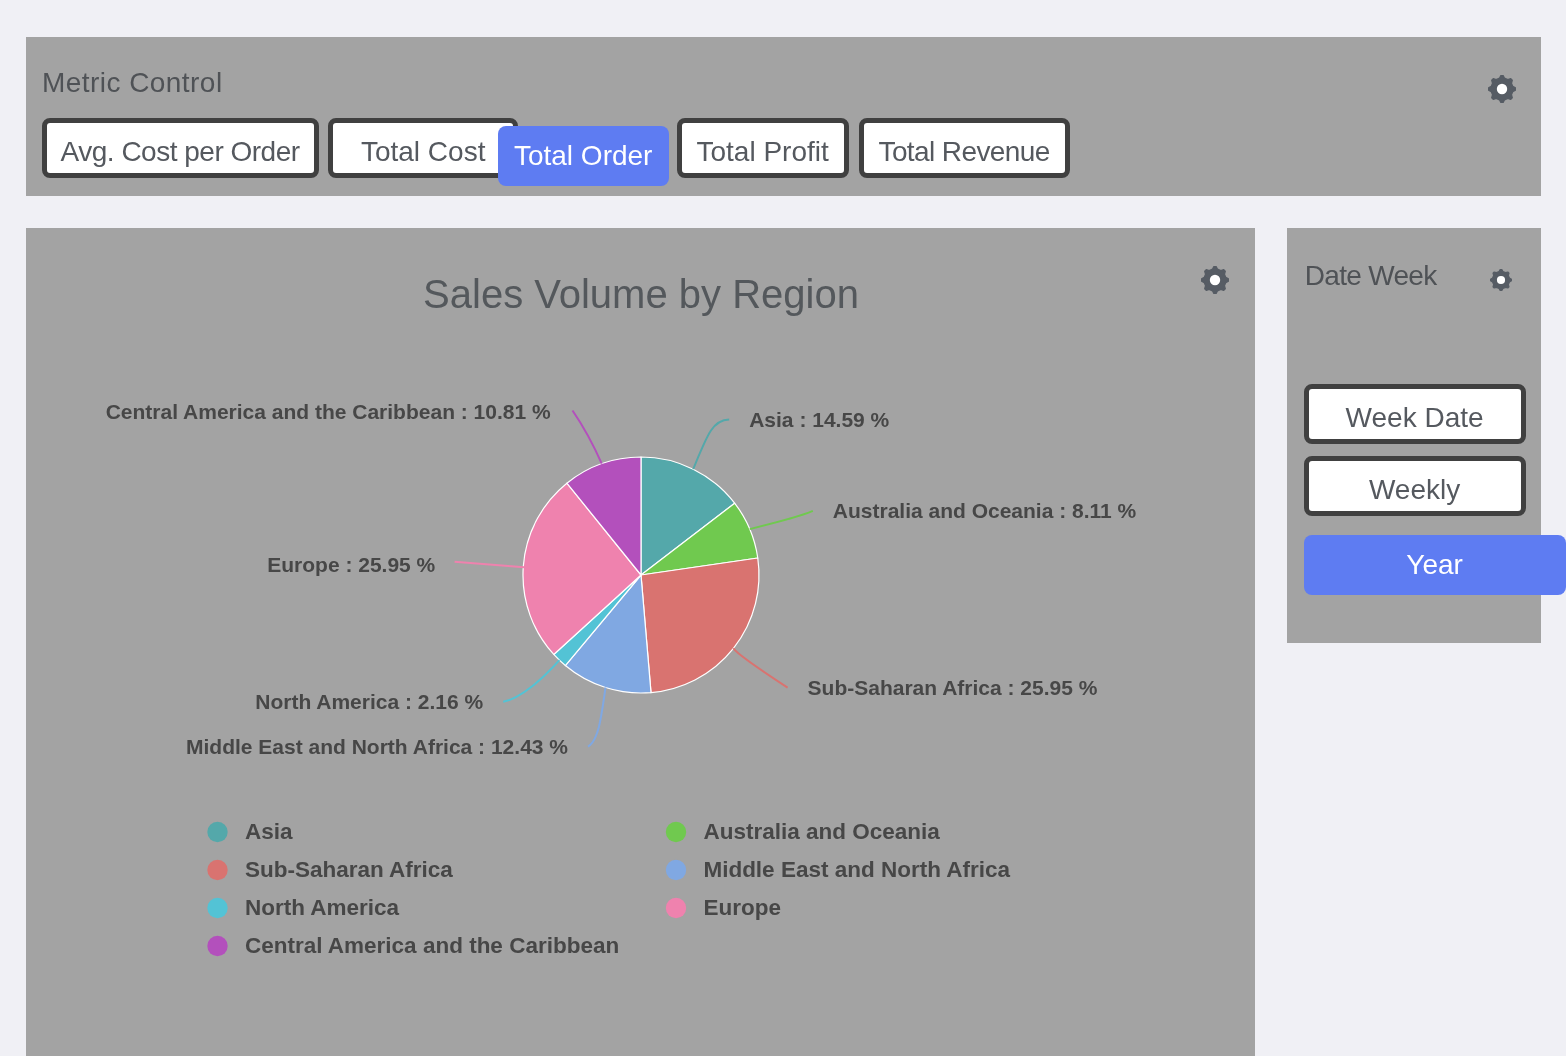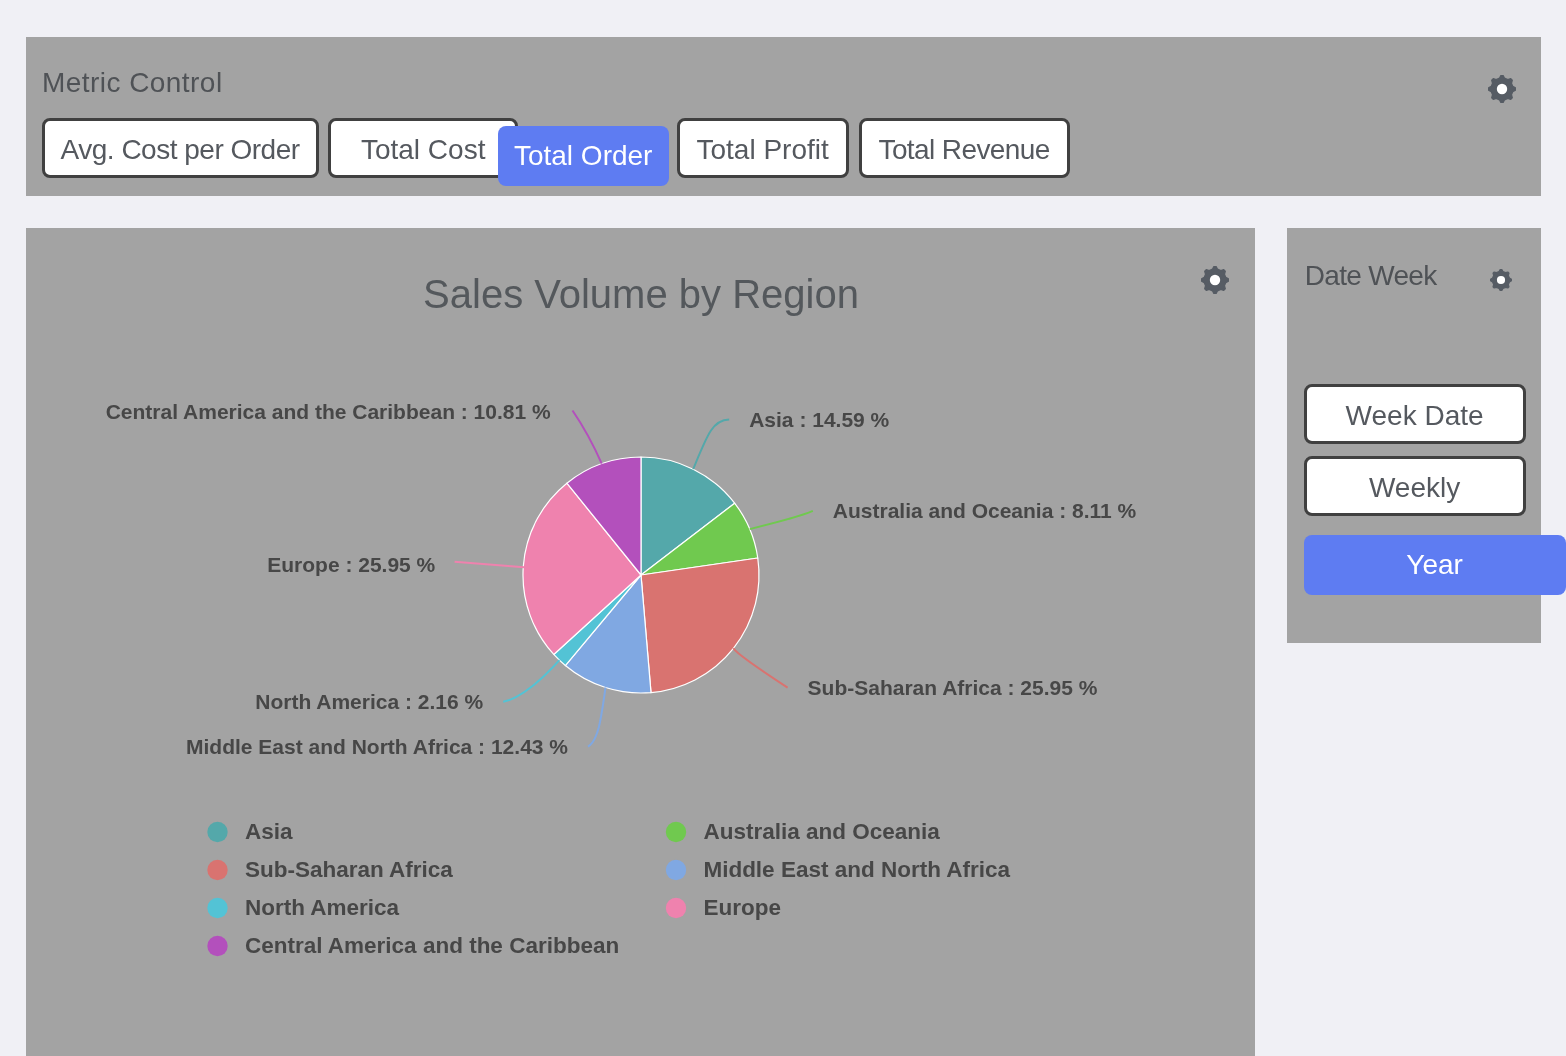--- a/index.html
+++ b/index.html
@@ -2,21 +2,21 @@
 <html><head>
 <meta charset="utf-8">
 <style>
   html,body{margin:0;padding:0;}
   body{width:1566px;height:1056px;background:#f0f0f5;font-family:"Liberation Sans",sans-serif;position:relative;overflow:hidden;}
   .card{position:absolute;background:#a3a3a3;will-change:transform;}
   #card1{left:26px;top:37px;width:1515px;height:159px;}
   #card2{left:26px;top:228px;width:1229px;height:1016px;}
   #card3{left:1287px;top:228px;width:254px;height:415px;}
   .ctl-title{position:absolute;font-size:28px;color:#4f5256;line-height:1;white-space:nowrap;}
-  .btn{position:absolute;box-sizing:border-box;height:60px;border:3px solid #404040;border-radius:8px;background:#fff;color:#55595f;font-size:28px;text-align:center;line-height:58px;white-space:nowrap;}
+  .btn{position:absolute;box-sizing:border-box;height:60px;border:5px solid #404040;border-radius:8px;background:#fff;color:#55595f;font-size:28px;text-align:center;line-height:58px;white-space:nowrap;}
   .btn.active{background:#5e7cf2;border:none;color:#fff;line-height:60px;margin-top:8px;}
   .gear{position:absolute;}
 </style>
 </head>
 <body>
 <div class="card" id="card1">
   <div class="ctl-title" style="left:16px;top:31.7px;letter-spacing:0.45px;">Metric Control</div>
   <div class="btn" style="left:15.6px;top:80.7px;width:277px;letter-spacing:-0.5px;">Avg. Cost per Order</div>
   <div class="btn" style="left:302.2px;top:80.7px;width:190px;text-align:center;">Total Cost</div>
   <div class="btn active" style="left:471.7px;top:80.7px;width:171px;">Total Order</div>

